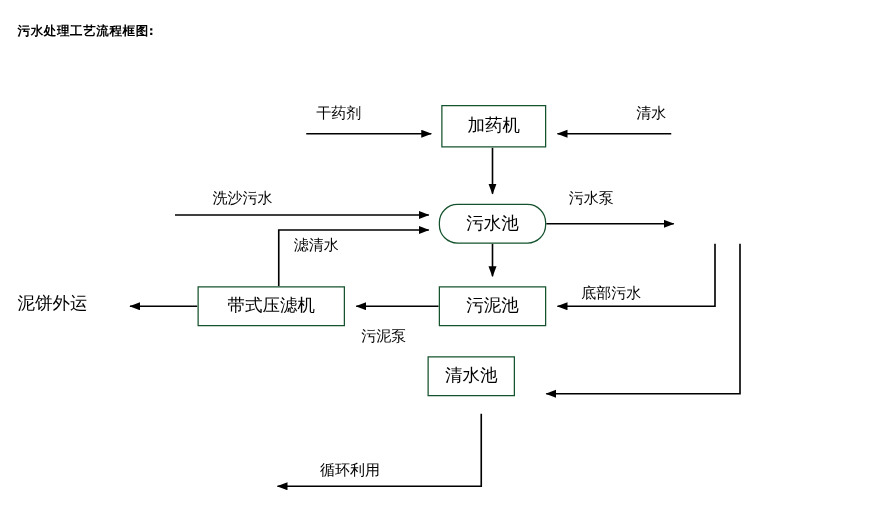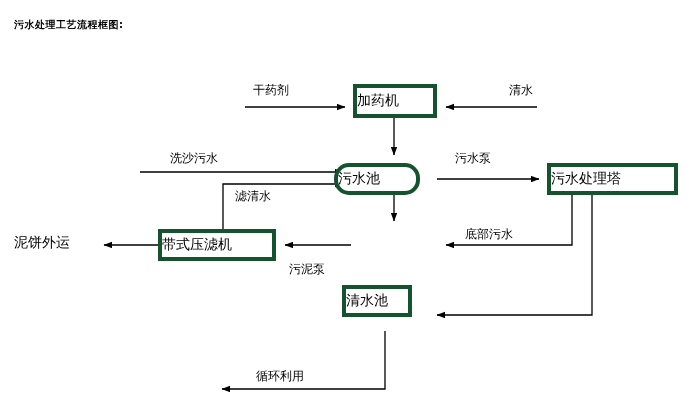--- a/index.html
+++ b/index.html
@@ -35,24 +35,25 @@
     position: absolute;
     left: 0;
     top: 0;
     width: 700px;
     height: 420px;
     pointer-events: none;
   }
   .node {
     position: absolute;
     box-sizing: border-box;
-    border: 4px solid #14532d;
+    border: 1px solid #14532d;
     background: #ffffff;
     display: flex;
     align-items: center;
+    justify-content: center;
     font-size: 14px;
     color: #000000;
     white-space: nowrap;
   }
   .edge-label {
     position: absolute;
     font-size: 12px;
     color: #000000;
     white-space: nowrap;
     background: transparent;
@@ -102,32 +103,32 @@
       <path d="M592,195 L592,315 L437,315" marker-end="url(#ah)"></path>
 
       <path d="M385,331 L385,389 L222,389" marker-end="url(#ah)"></path>
     </g>
   </svg>
 
   <div class="node" style="left:353px; top:84px; width:84px; height:34px;">
     <span>加药机</span>
   </div>
 
-  <div class="node" style="left:334px; top:163px; width:86px; height:32px;border-radius:15px;">
+  <div class="node" style="left:351px; top:163px; width:86px; height:32px;border-radius:15px;">
     <span>污水池</span>
   </div>
 
-  <div class="node" style="left:547px; top:163px; width:131px; height:32px;">
-    <span>污水处理塔</span>
-  </div>
 
   <div class="node" style="left:158px; top:229px; width:118px; height:32px;">
     <span>带式压滤机</span>
   </div>
 
+  <div class="node" style="left:351px; top:229px; width:86px; height:32px;">
+    <span>污泥池</span>
+  </div>
 
   <div class="node" style="left:342px; top:285px; width:70px; height:32px;">
     <span>清水池</span>
   </div>
 
   <div class="edge-label" style="left:253px; top:82px;">干药剂</div>
 
   <div class="edge-label" style="left:509px; top:82px;">清水</div>
 
   <div class="edge-label" style="left:170px; top:150px;">洗沙污水</div>

